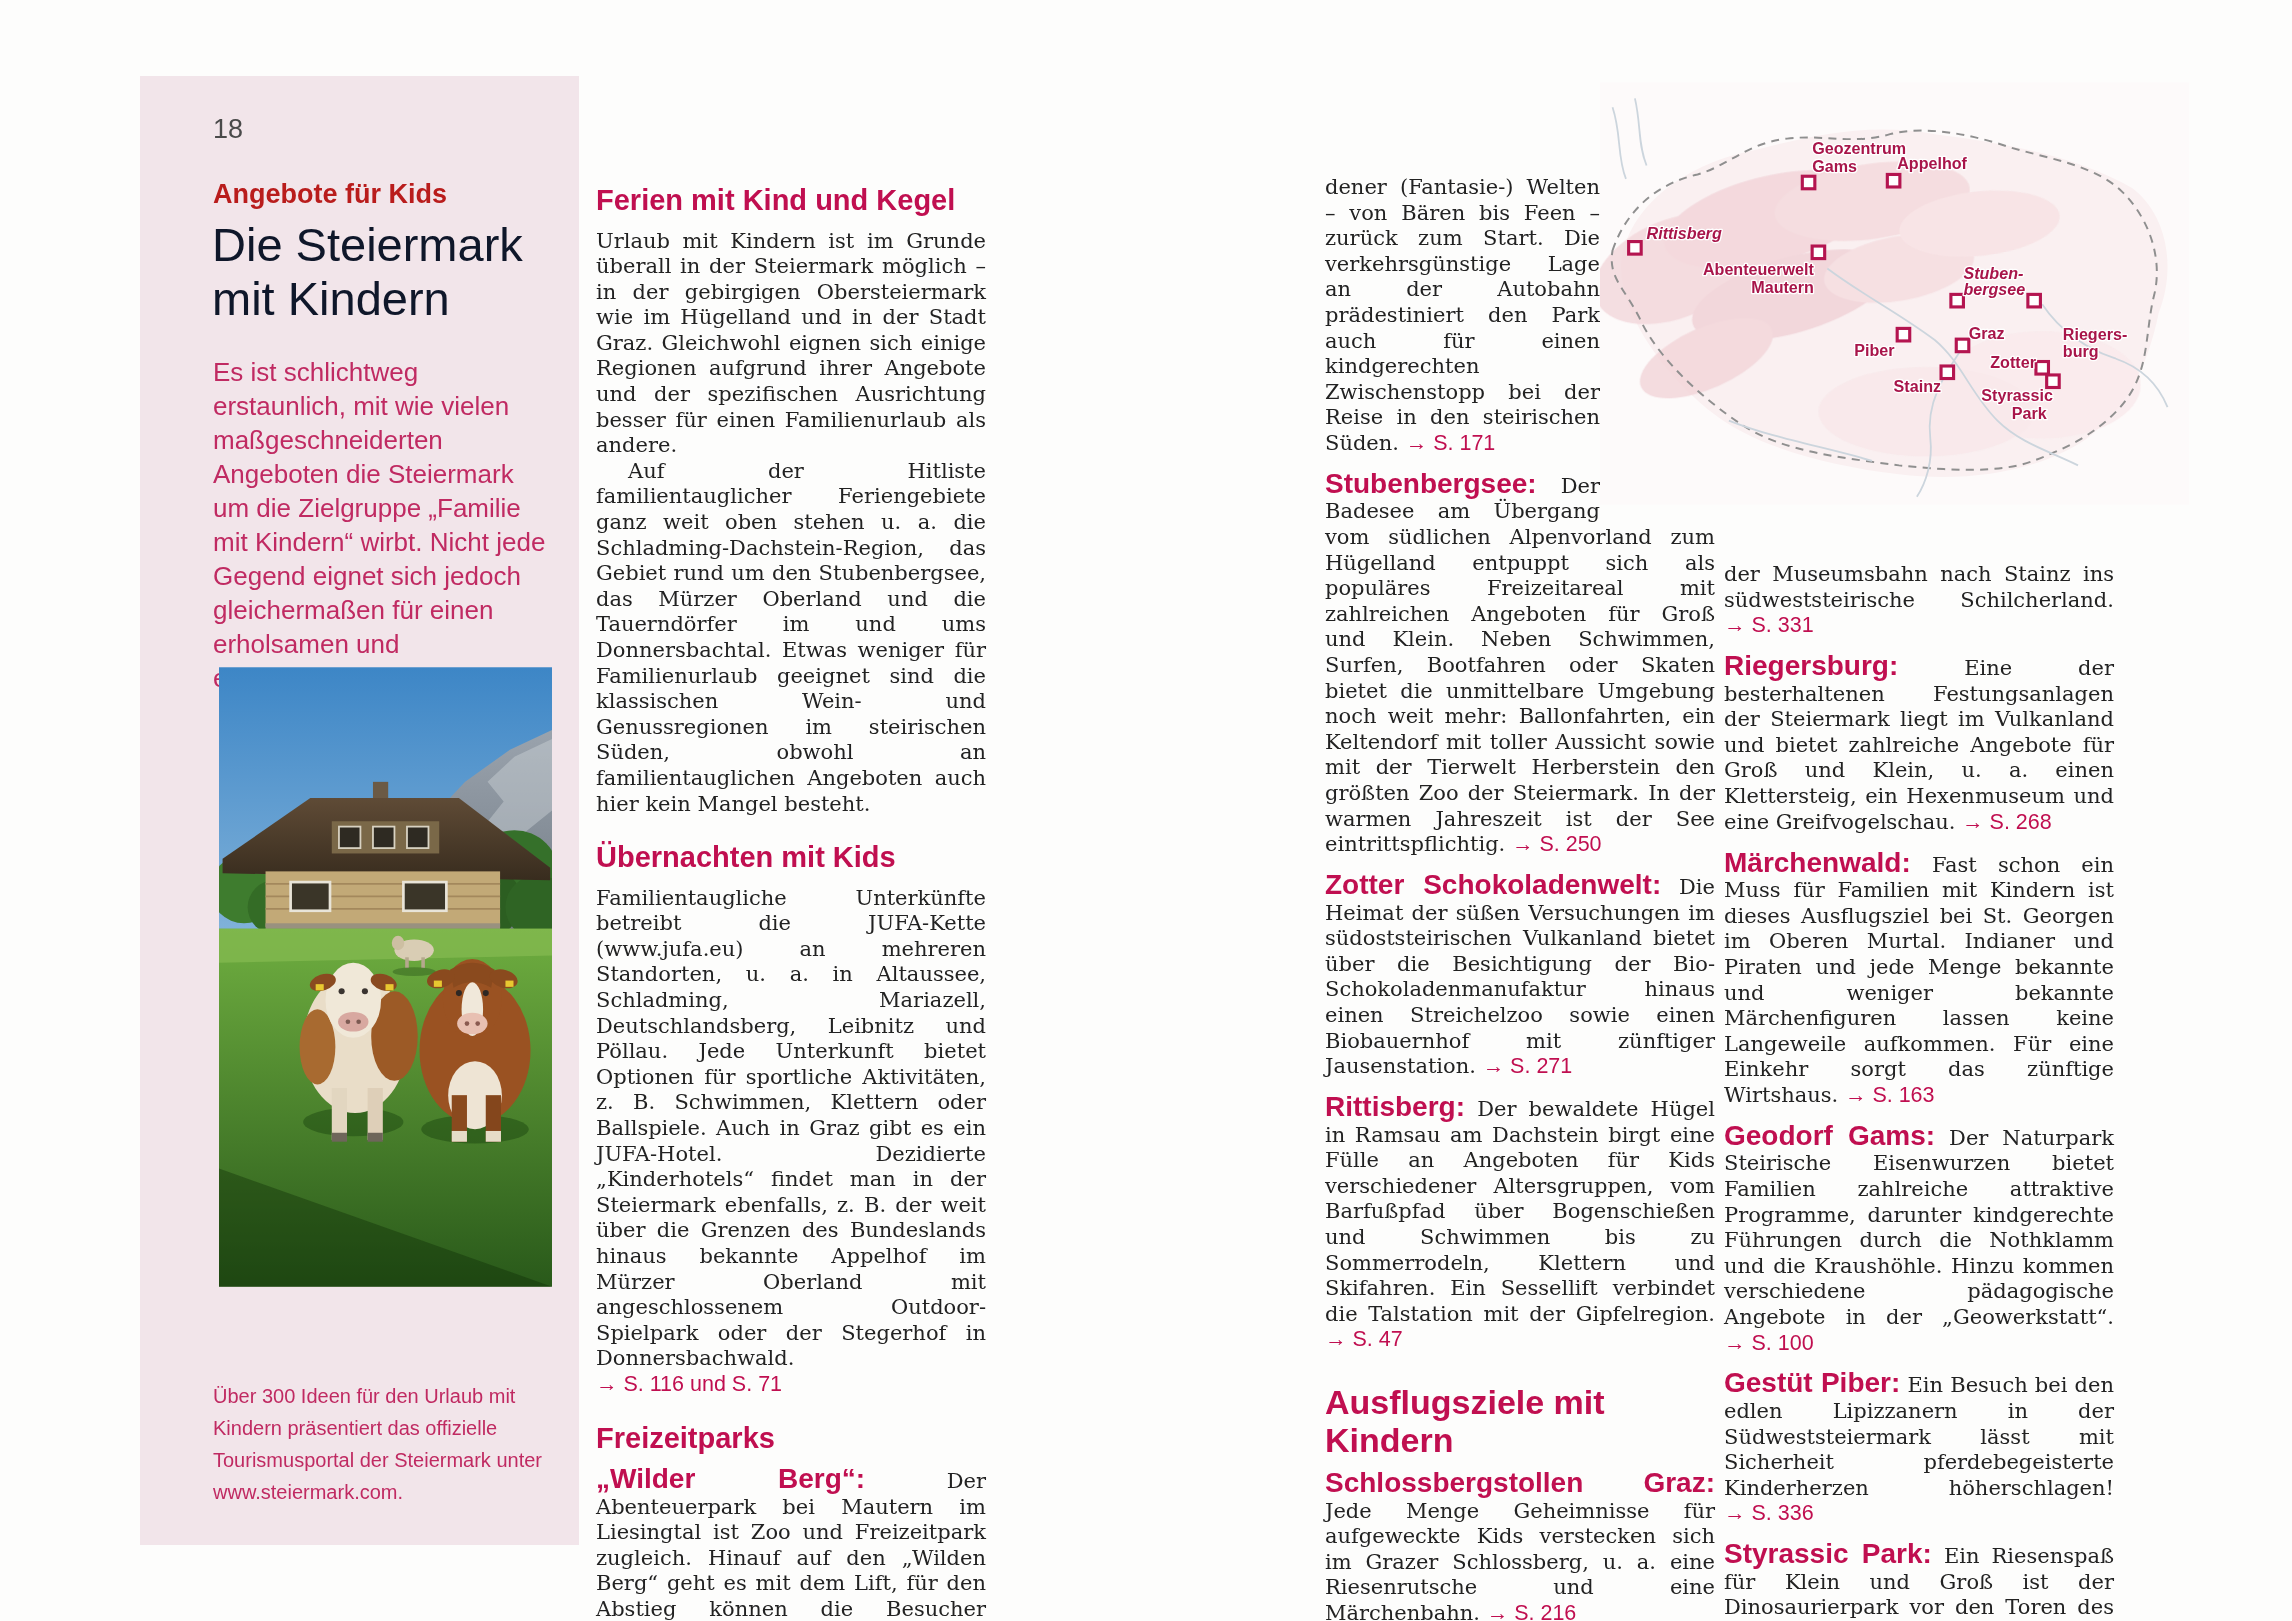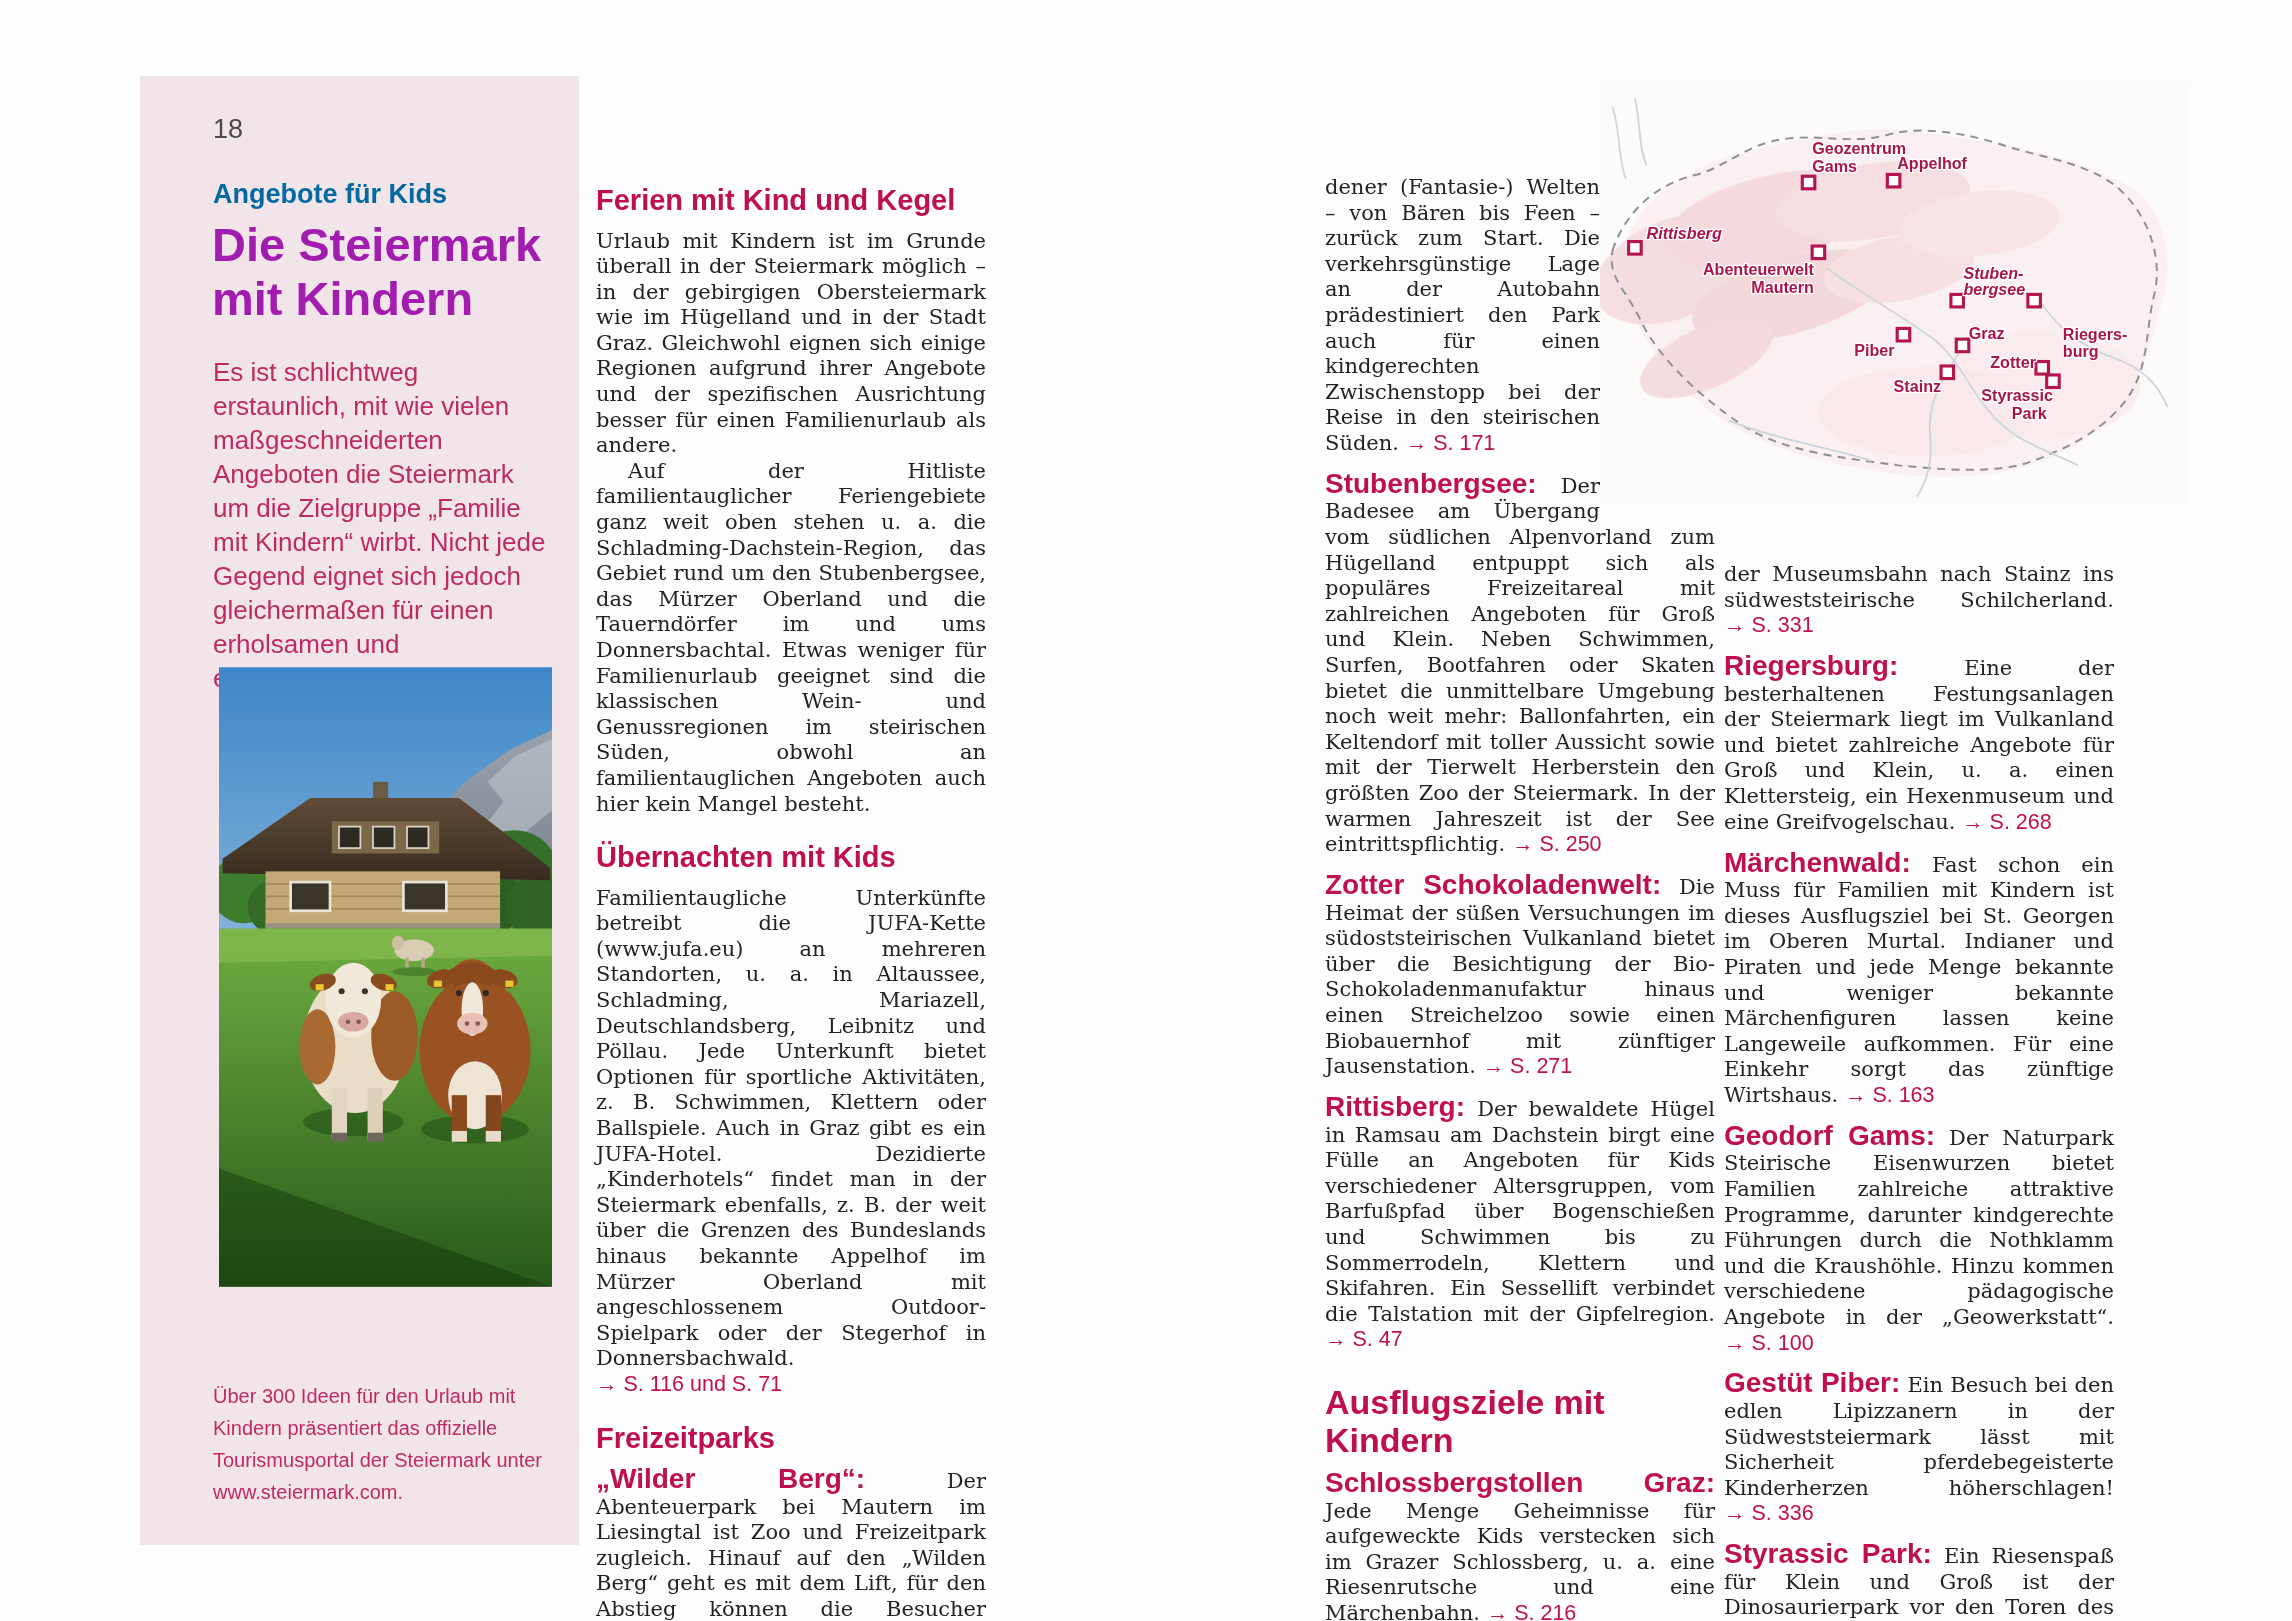--- a/index.html
+++ b/index.html
@@ -1,23 +1,23 @@
 <!DOCTYPE html>
 <html lang="de" style="font-size:14.3px"><head>
 <meta charset="utf-8">
 <style>
   html,body{margin:0;padding:0;background:#fdfdfc;}
   .page{position:relative;width:2293px;height:1622px;background:#fdfdfc;overflow:hidden;
         font-family:"Liberation Sans",sans-serif;}
   
   .panel{position:absolute;left:125px;top:76px;width:439px;height:1469px;background:#f2e5ea;margin-left:15px;}
   .pagenum{position:absolute;left:73px;top:38px;font-size:27px;color:#4a4a4a;}
-  .kicker{position:absolute;left:73px;top:103px;font-size:27px;font-weight:bold;color:#0369a1;}
+  .kicker{position:absolute;left:73px;top:103px;font-size:27px;font-weight:bold;color:#b91c1c;}
   .bigtitle{position:absolute;left:72px;top:142px;width:349px;font-size:47px;line-height:54px;
-            font-weight:bold;color:#a21caf;}
+            font-weight:normal;color:#0f172a;}
   .intro{position:absolute;left:73px;top:279px;width:333px;font-size:26px;line-height:34px;
          color:#c02a62;}
   .panel-footer{position:absolute;left:73px;top:1304px;width:333px;font-size:20px;line-height:32px;
          color:#c02a62;}
   .photo{position:absolute;left:79px;top:591px;width:333px;height:620px;overflow:hidden;}
   
   .col{position:absolute;width:390px;color:#222;}
   .col1{left:596px;top:184px;}
   .col3{left:1325px;top:175px;}
   .col4{left:1724px;top:562px;}

